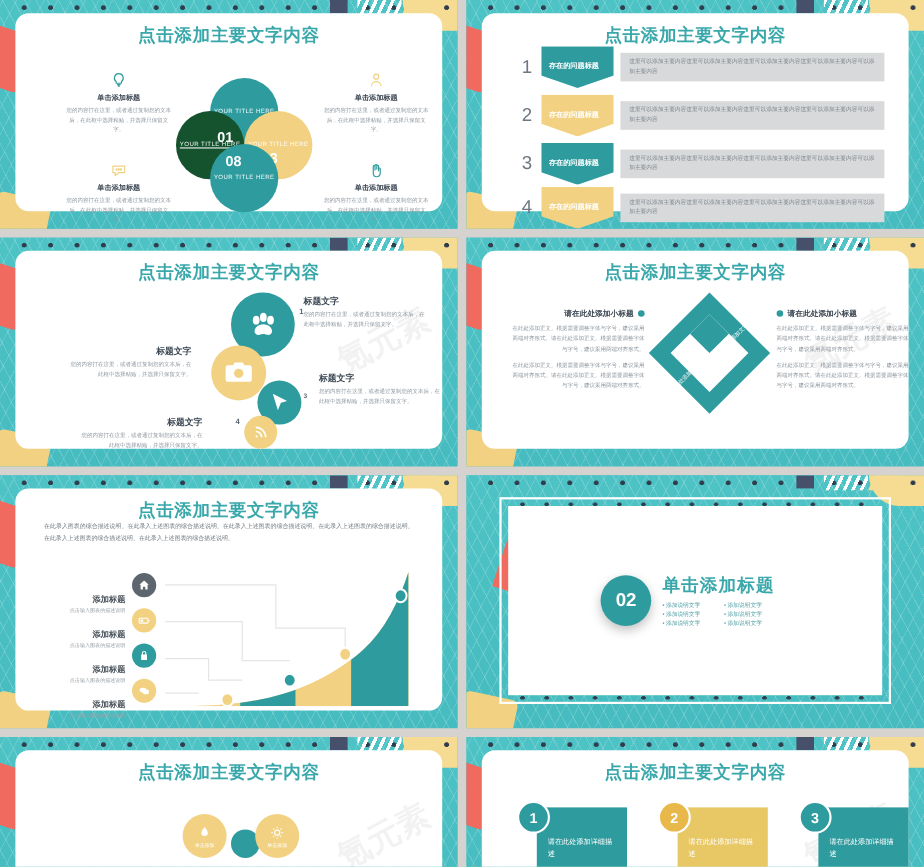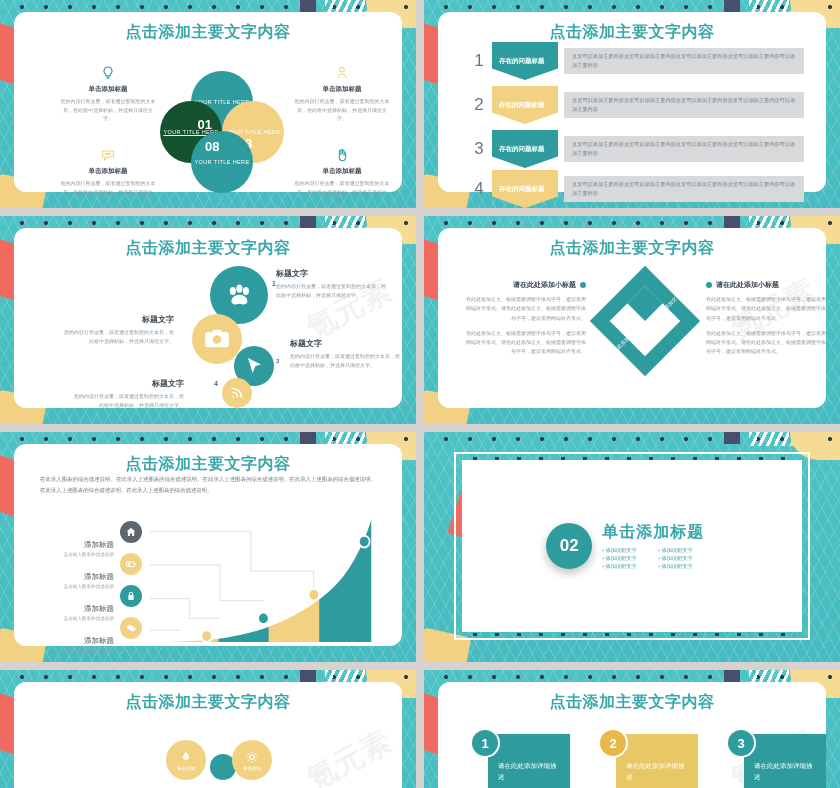--- a/index.html
+++ b/index.html
@@ -154,21 +154,21 @@
   .col4 .hd { display:flex; align-items:center; gap:4px; font-size:7px; font-weight:bold; color:#3b4652; margin-bottom:5px; }
   .dot4 { width:6px; height:6px; border-radius:50%; background:#2e9b9e; flex:none; }
   .col4 p { font-size:5px; color:#8d969e; line-height:1.85; margin-bottom:6px; }
   .col4.l { text-align: right; }
   .col4.l .hd { justify-content: flex-end; }
   
   .s5-lead { position:absolute; left:26px; right:26px; top:30px; font-size:5.4px; color:#6f787f; line-height:2; text-align: justify; }
   .s5-items { position:absolute; left:18px; top:72px; width:110px; }
   .s5-item { display:flex; align-items:center; justify-content:flex-end; gap:6px; height:32px; }
   .s5-txt { text-align:right; }
-  .s5-txt .h { font-size:7.5px; font-weight:normal; color:#4a545c;margin-top:33px; }
+  .s5-txt .h { font-size:7.5px; font-weight:bold; color:#4a545c;margin-top:33px; }
   .s5-txt .p { font-size:4.6px; color:#9aa2a8; margin-top:2px; }
   .s5-ico { width:22px; height:22px; border-radius:50%; display:flex; align-items:center; justify-content:center; flex:none; }
   .s5-ico svg { width:12px; height:12px; }
   .chartbox { position:absolute; left:136px; top:70px; right:18px; height:128px; }
   
   .s6-inner {
     position:absolute; left:30px; top:20px; right:30px; bottom:22px;
     border: 2px solid #fff;
   }
   .s6-inner2 {

